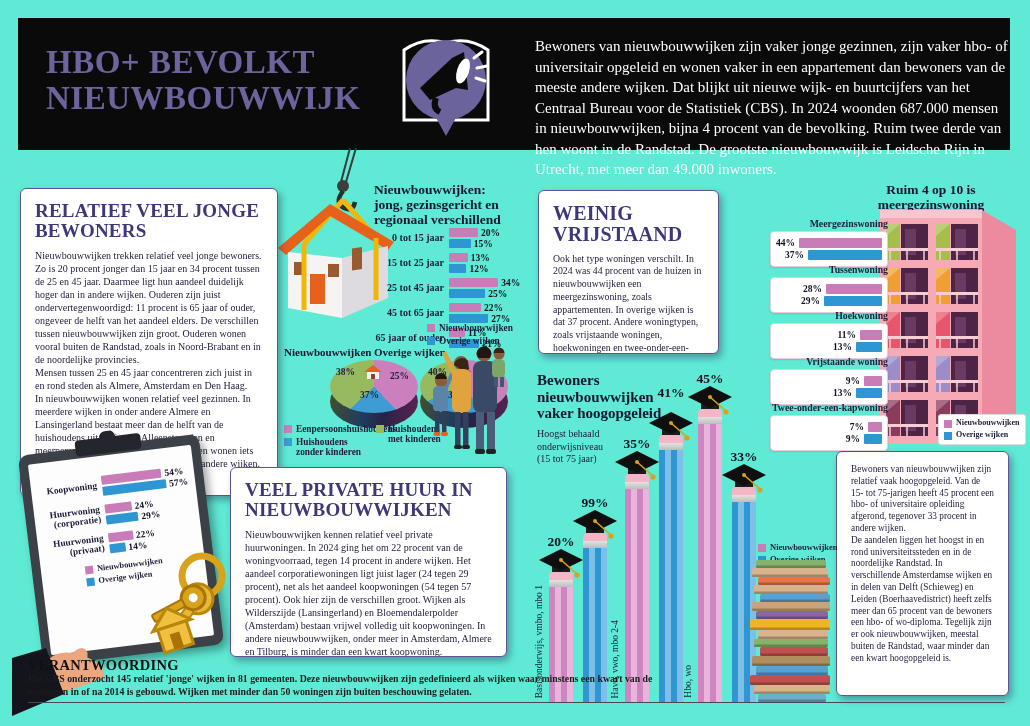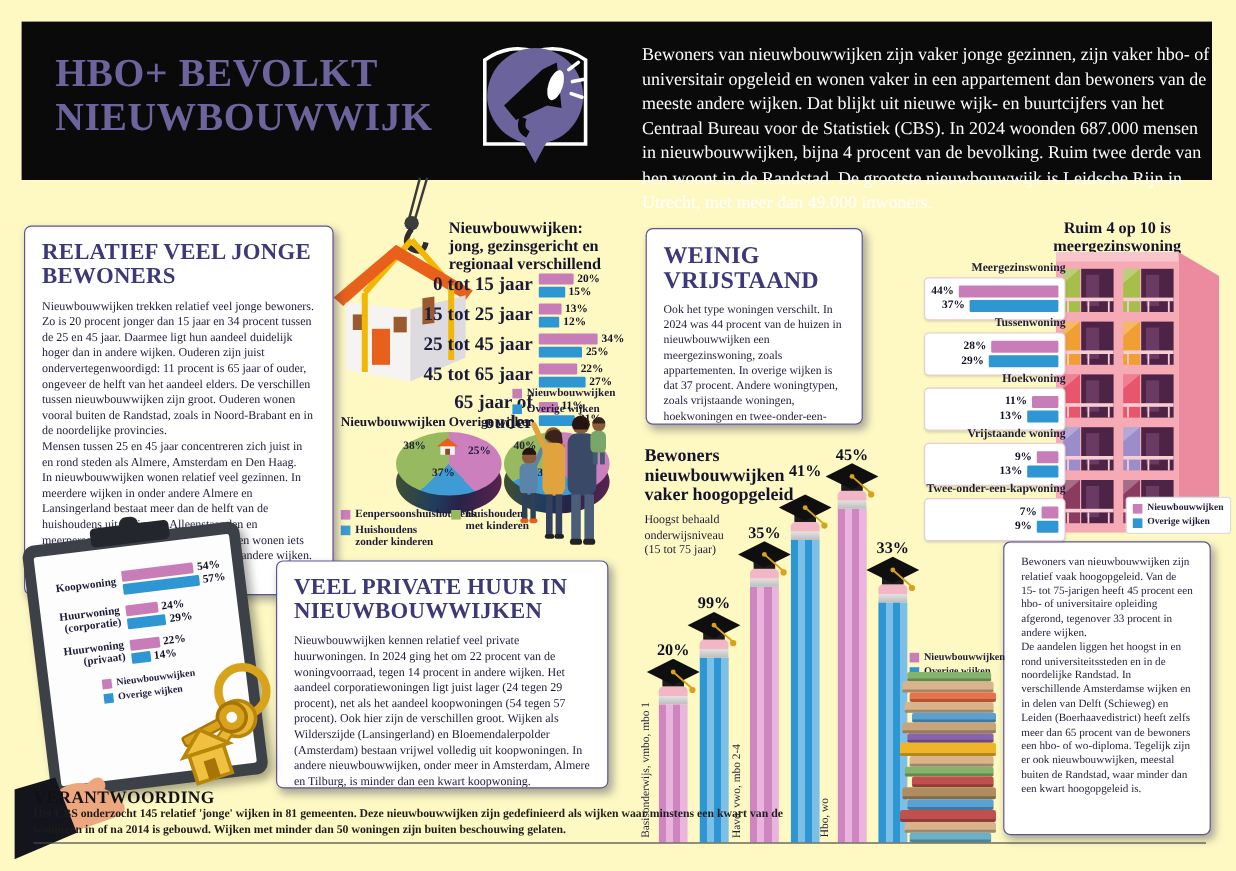--- a/index.html
+++ b/index.html
@@ -1,16 +1,16 @@
 <!DOCTYPE html>
 <html><head>
 <meta charset="utf-8">
 <style>
   html,body{margin:0;padding:0;background:#e8e8e8;}
-  #page{position:relative;width:1030px;height:726px;background:#fef9c3;overflow:hidden;
+  #page{position:relative;width:1030px;height:726px;background:#5eead4;overflow:hidden;
         font-family:"Liberation Serif","DejaVu Serif",serif;}
   
   .banner{position:absolute;left:18px;top:18px;width:992px;height:132px;background:#0a0a0a;}
   .banner-title{position:absolute;left:28px;top:26px;margin:0;font-size:33px;line-height:1.1;
         font-weight:700;color:#6c649c;letter-spacing:.5px;white-space:pre-line;}
   .banner-icon{position:absolute;left:378px;top:10px;width:100px;height:112px;}
   .banner-intro{position:absolute;left:517px;top:18px;width:476px;margin:0;color:#ffffff;
         font-size:15px;line-height:1.37;}
   
   .tbox{position:absolute;background:#fff;border:1.6px solid #5e5694;border-radius:6px;
@@ -34,21 +34,21 @@
   .barstack{display:flex;flex-direction:column;gap:2px;margin-left:5px;}
   .barline{display:flex;align-items:center;height:9px;}
   .bar{height:9px;border-radius:1px;}
   .barval{font-weight:700;color:#101022;font-size:9.5px;margin-left:3px;}
   .legend{position:absolute;display:flex;flex-direction:column;gap:3px;}
   .legend .li{display:flex;align-items:flex-start;gap:4px;font-weight:700;color:#1c1c3a;font-size:9.3px;line-height:1.1;}
   .sw{width:8px;height:8px;flex:0 0 8px;margin-top:1px;}
   
   #age-title{left:374px;top:182px;width:175px;font-size:13.5px;line-height:1.12;}
   #age-rows{position:absolute;left:352px;top:228px;}
-  #age-rows .rowlabel{width:92px;font-size:16px;}
+  #age-rows .rowlabel{width:92px;font-size:10px;}
   
   .pie-title{position:absolute;font-weight:700;color:#14142e;font-size:11px;margin:0;}
   .pie{position:absolute;width:88px;height:72px;margin-left:46px;}
   .pie .side{position:absolute;top:15px;left:0;width:88px;height:53px;border-radius:50%;
         background:linear-gradient(100deg,#44512c 0%,#1f3c60 42%,#262347 62%,#5e2350 100%);}
   .pie .top{position:absolute;top:0;left:0;width:88px;height:53px;border-radius:50%;}
   .pie .plabel{position:absolute;font-weight:700;font-size:9.5px;color:#20203e;}
   .pie .phouse{position:absolute;left:33px;top:4px;}
   
   #housing-title{left:855px;top:182px;width:152px;text-align:center;font-size:13.5px;line-height:1.12;}

